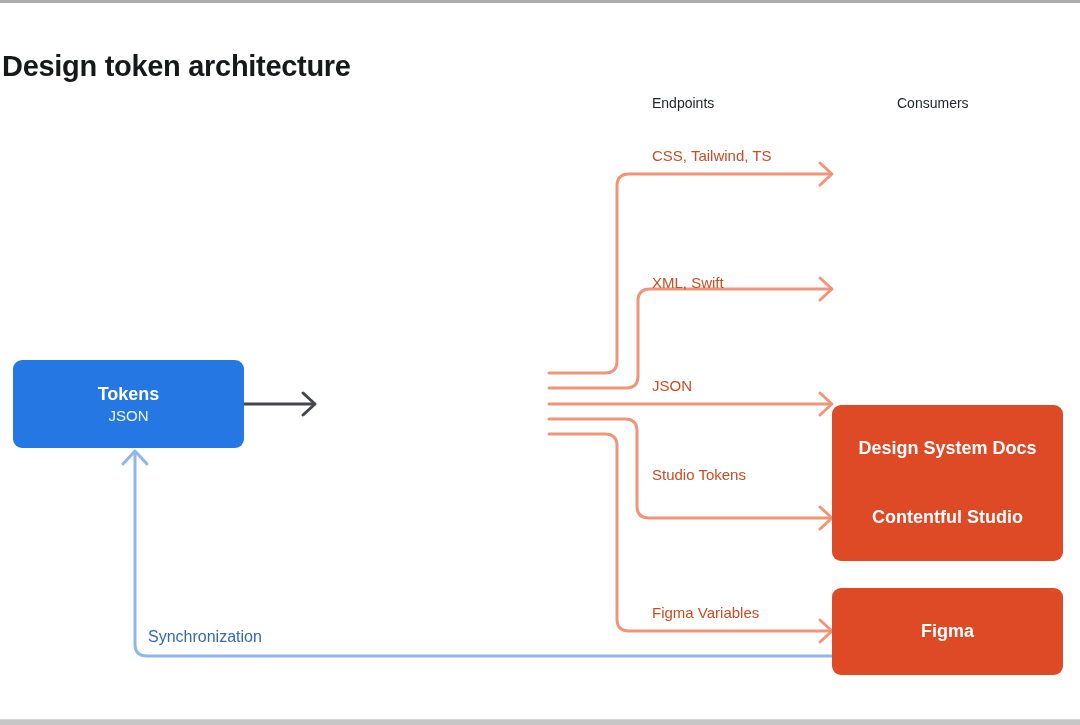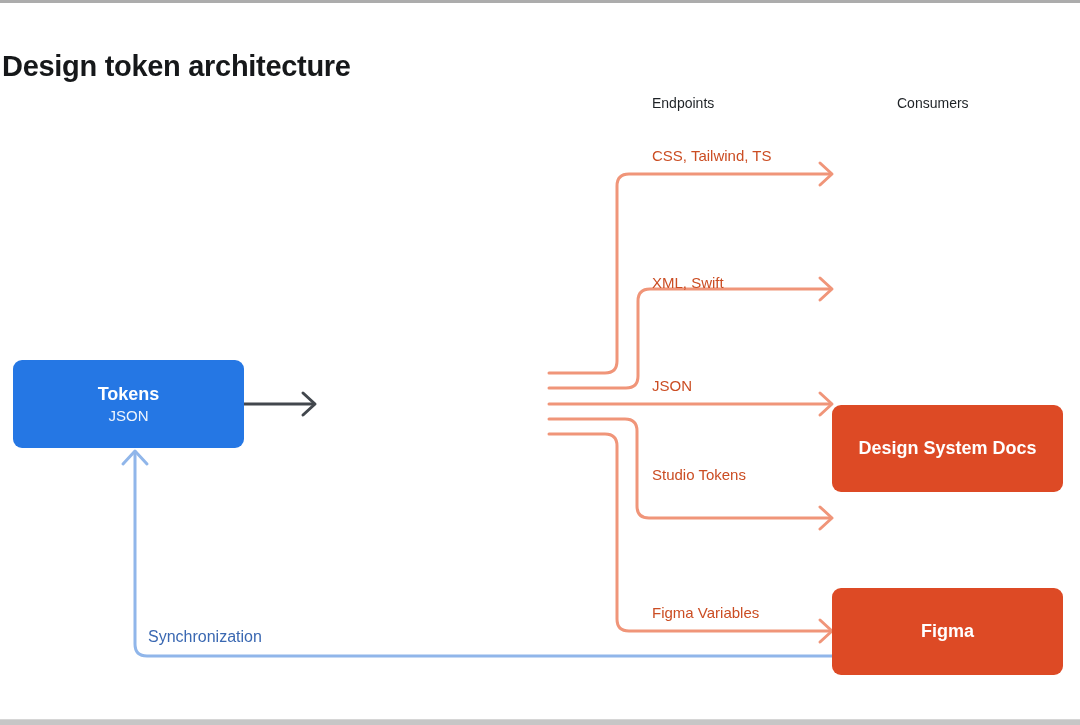--- a/index.html
+++ b/index.html
@@ -95,20 +95,23 @@
 
   <div class="node tokens">
     <div class="label">Tokens</div>
     <div class="sublabel">JSON</div>
   </div>
 
 
   <div class="node consumer c2">
     <div class="label">Design System Docs</div>
   </div>
+  <div class="node consumer c3">
+    <div class="label">Contentful Studio</div>
+  </div>
   <div class="node consumer c4">
     <div class="label">Figma</div>
   </div>
 
   <div class="edge-label e0">CSS, Tailwind, TS</div>
   <div class="edge-label e1">XML, Swift</div>
   <div class="edge-label e2">JSON</div>
   <div class="edge-label e3">Studio Tokens</div>
   <div class="edge-label e4">Figma Variables</div>
 

